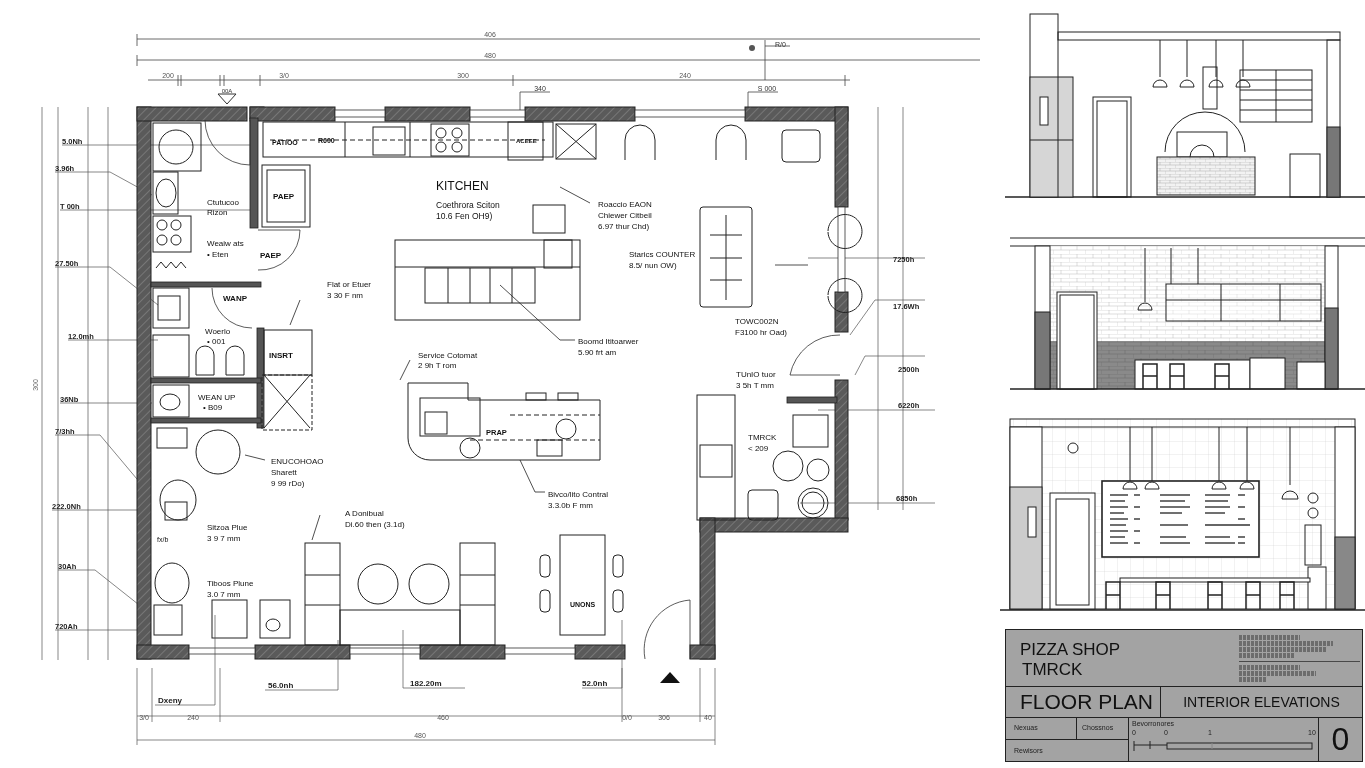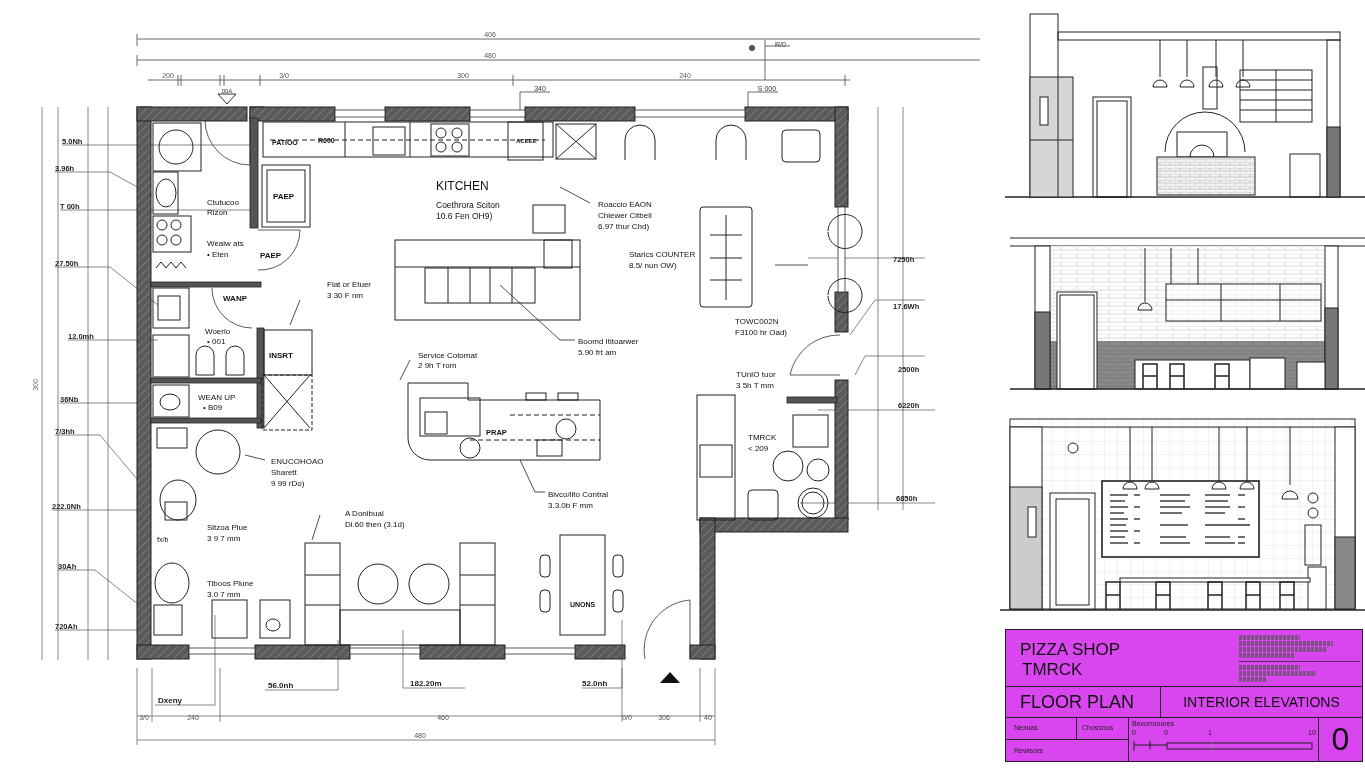--- a/index.html
+++ b/index.html
@@ -1,23 +1,23 @@
 <!DOCTYPE html>
 <html><head>
 <meta charset="utf-8">
 <style>
   html,body{margin:0;padding:0;background:#fff;}
   body{width:1365px;height:768px;position:relative;overflow:hidden;font-family:"Liberation Sans",sans-serif;color:#111;}
   svg text{font-family:"Liberation Sans",sans-serif;}
-  .tb{position:absolute;left:1005px;top:629px;width:358px;height:133px;border:1.5px solid #222;background:#d946ef;box-sizing:border-box;}
+  .tb{position:absolute;left:1005px;top:629px;width:358px;height:133px;border:1.5px solid #222;background:#a3a3a3;box-sizing:border-box;}
   .tb .row{position:absolute;left:0;right:0;border-bottom:1.2px solid #222;}
   .tb .title{position:absolute;left:14px;top:10px;font-size:17px;line-height:20px;color:#111;}
   .tb .notes{position:absolute;left:233px;top:4px;width:110px;font-size:4px;line-height:6px;color:#333;}
   .tb .notes div{height:5px;margin:1px 0;background:repeating-linear-gradient(90deg,#555 0 3px,transparent 3px 4px);opacity:.7}
-  .tb .fp{position:absolute;left:0;top:57px;width:155px;height:30px;border-right:1.2px solid #222;font-size:18px;line-height:30px;padding-left:14px;box-sizing:border-box;}
+  .tb .fp{position:absolute;left:0;top:57px;width:155px;height:30px;border-right:1.2px solid #222;font-size:21px;line-height:30px;padding-left:14px;box-sizing:border-box;}
   .tb .ie{position:absolute;left:155px;top:57px;right:0;height:30px;font-size:14px;line-height:30px;text-align:center;}
   .tb .small{position:absolute;font-size:7px;color:#222;}
   .tb .sheet{position:absolute;right:0;top:87px;width:43px;bottom:0;border-left:1.2px solid #222;font-size:32px;line-height:44px;text-align:center;}
 </style>
 </head>
 <body>
 
 <svg width="1000" height="768" viewBox="0 0 1000 768" style="position:absolute;left:0;top:0;">
   <defs>
     <pattern id="hatch" width="6" height="6" patternUnits="userSpaceOnUse" patternTransform="rotate(45)">

